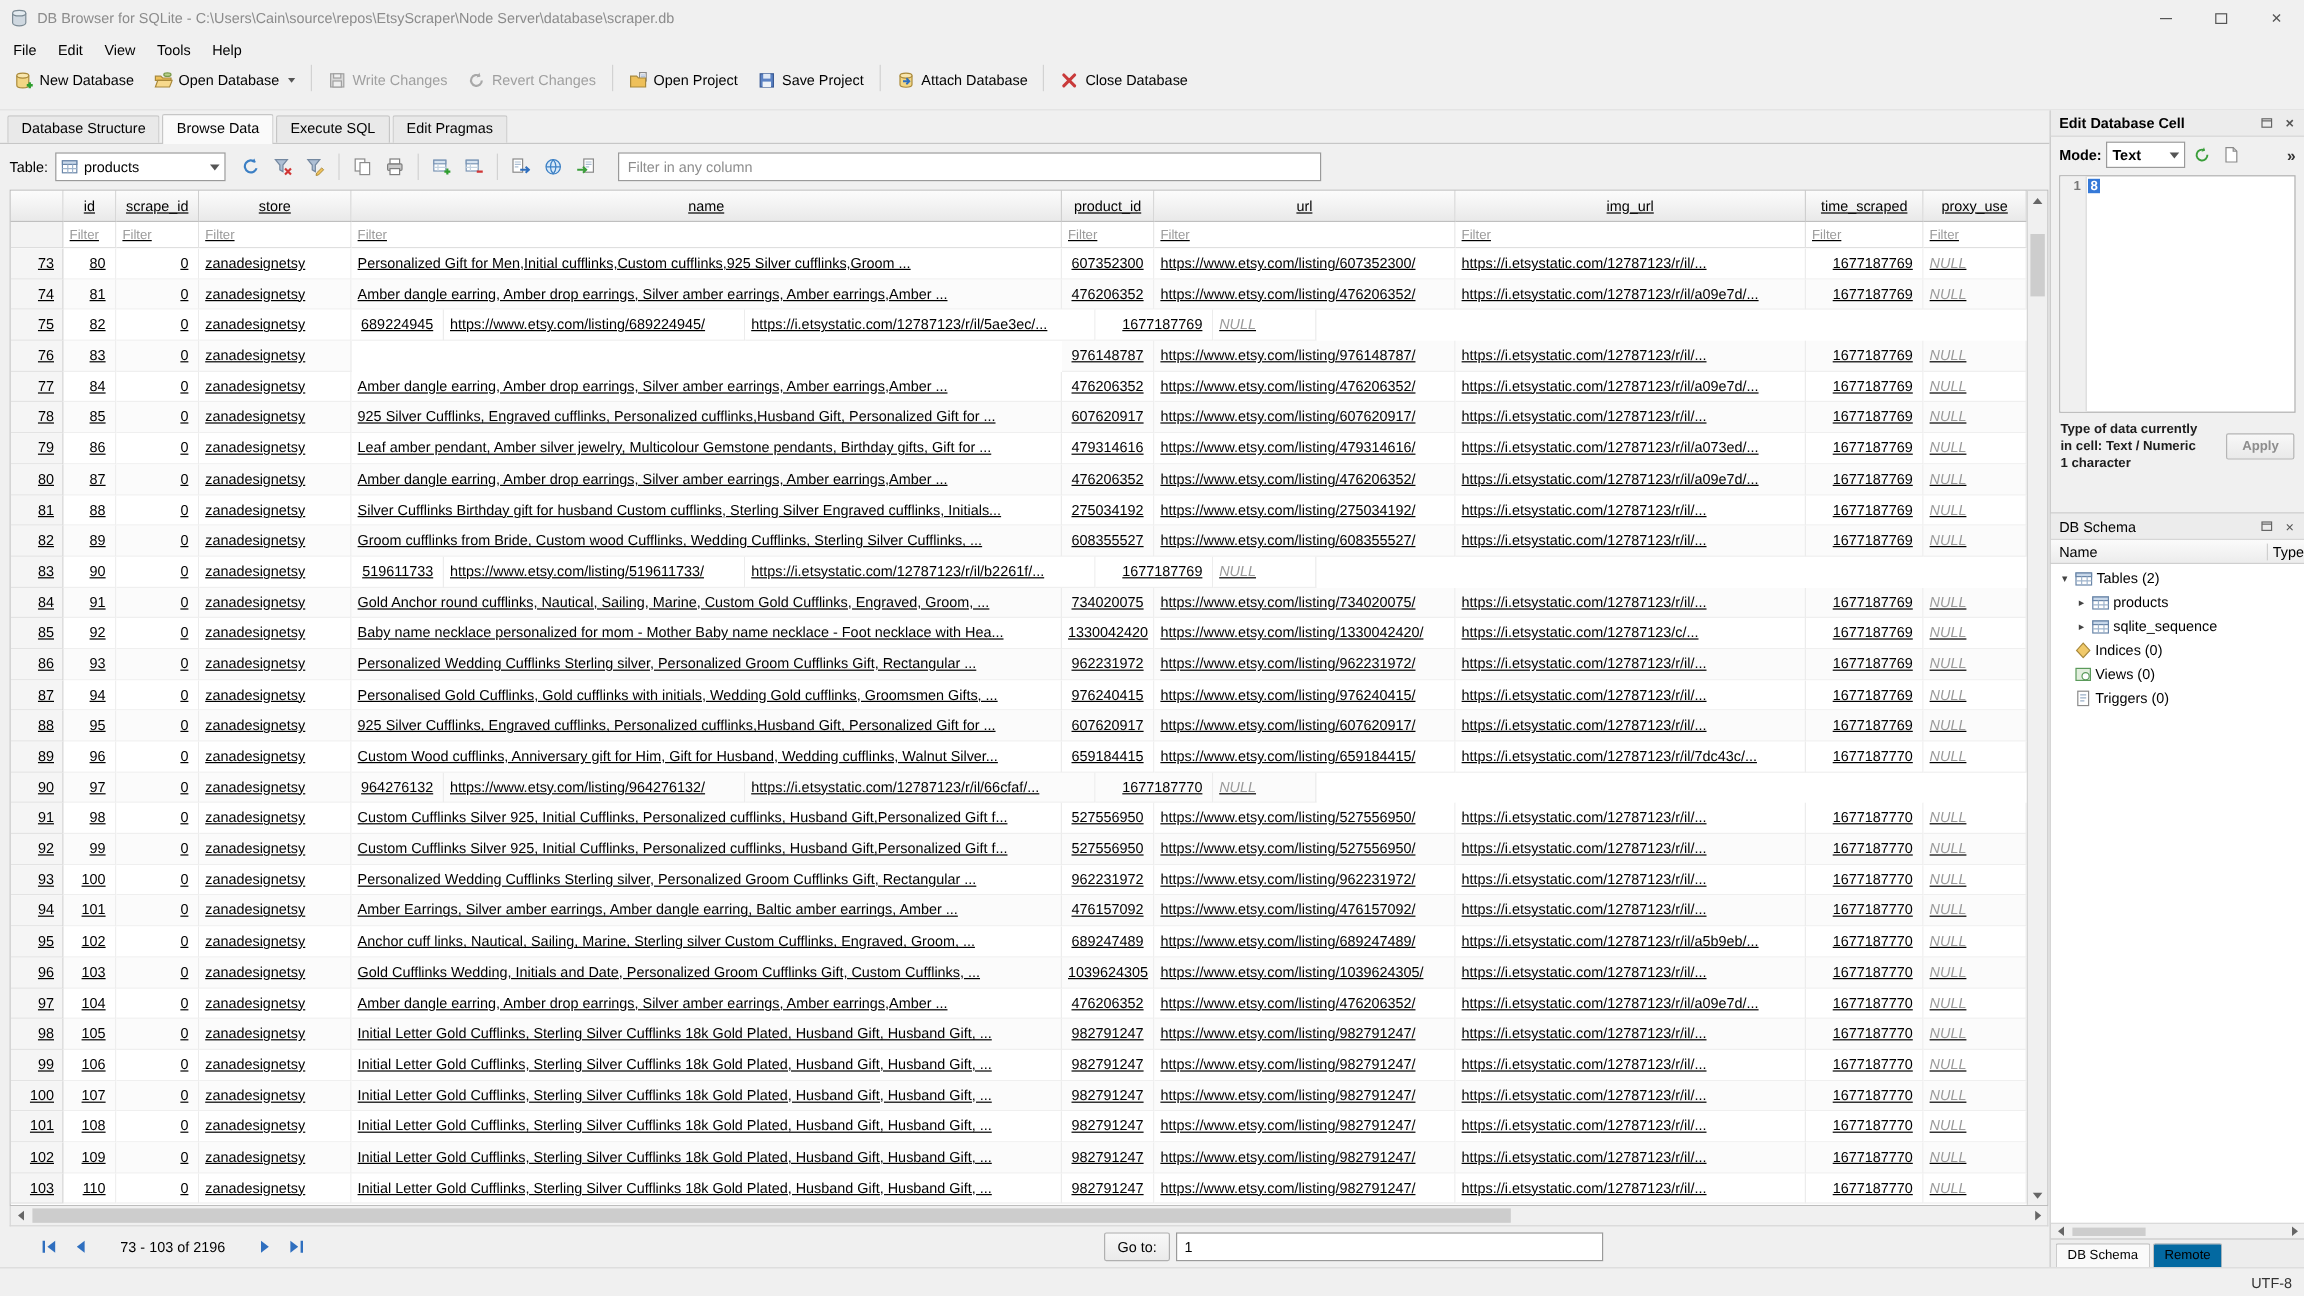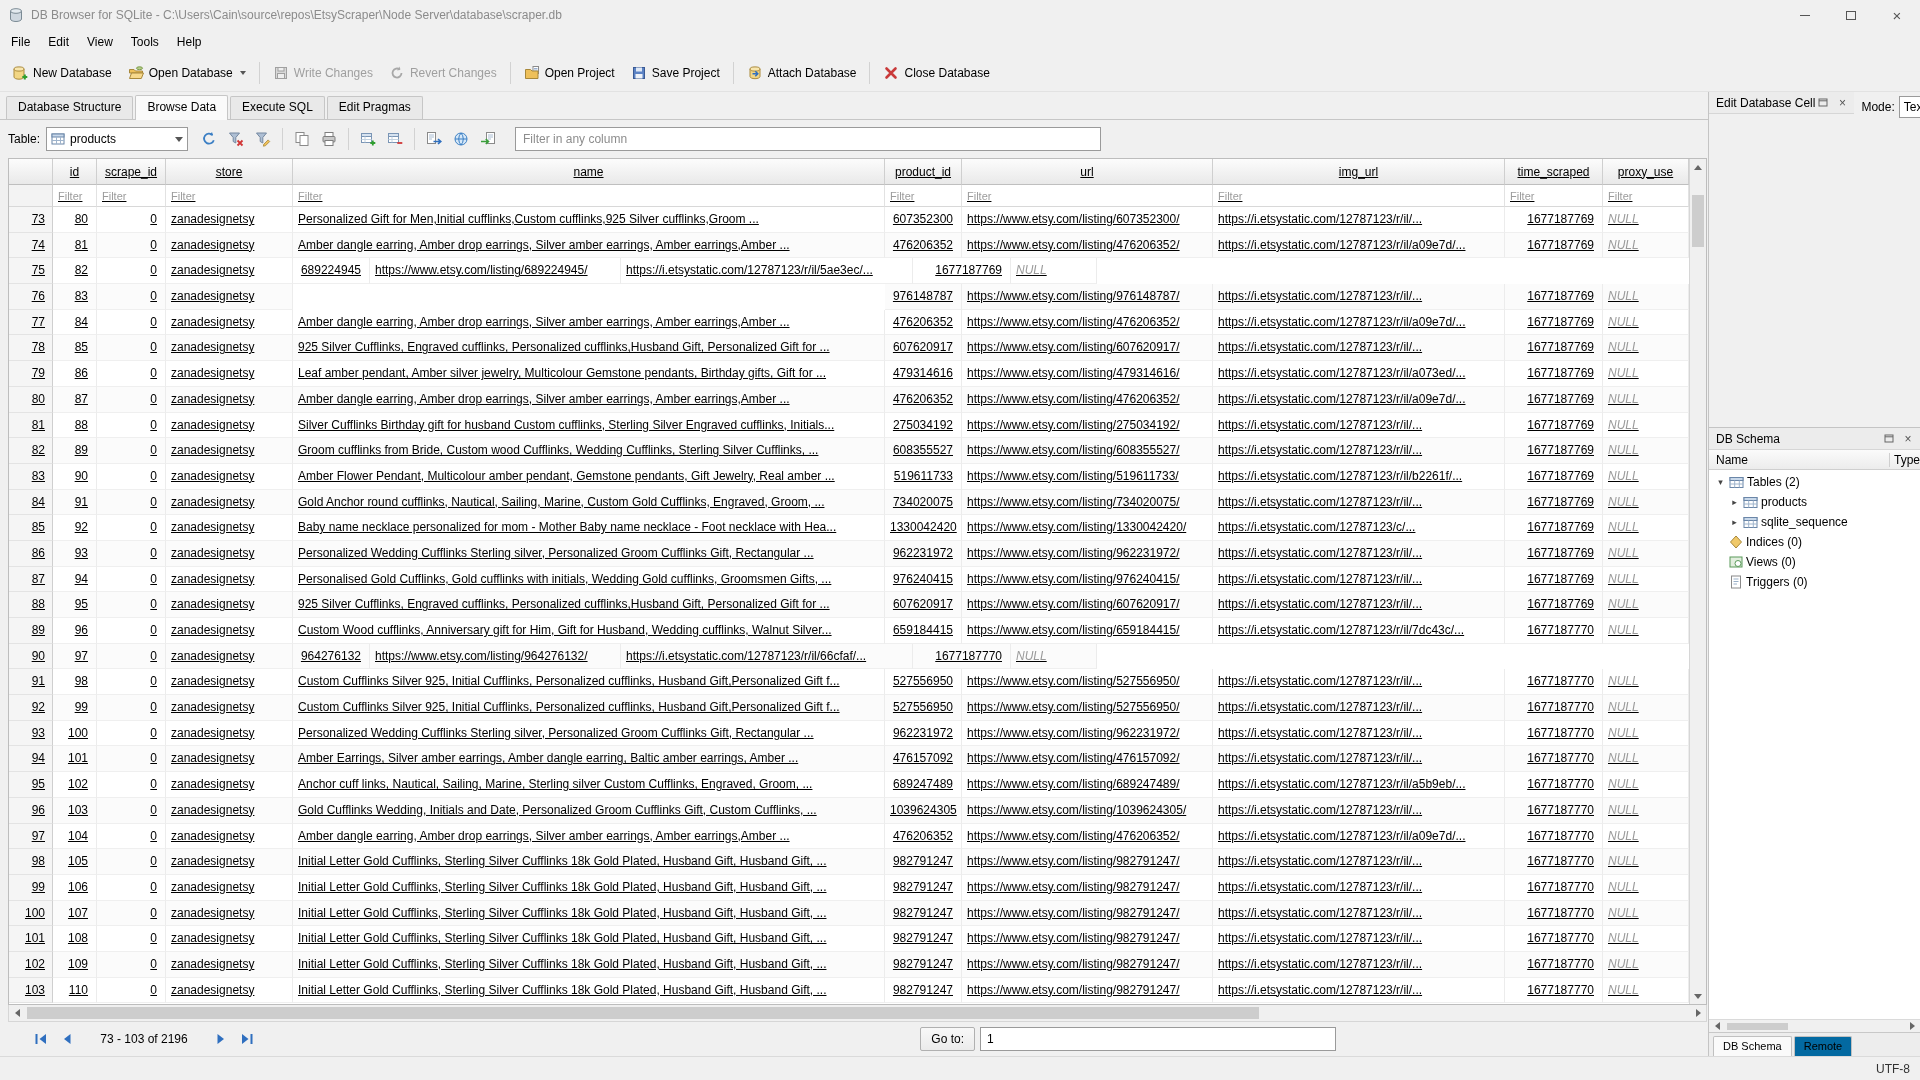--- a/index.html
+++ b/index.html
@@ -12,21 +12,21 @@
   .titlebar .title { color:#8b8b8b; flex:1; white-space:nowrap; overflow:hidden; }
   .win-controls { display:flex; height:30px; }
   .win-btn { width:46px; height:30px; display:flex; align-items:center; justify-content:center; }
   .ic-min { width:10px; height:1px; background:#555; display:block; }
   .ic-max { width:10px; height:9px; border:1px solid #555; display:block; }
   .ic-close { font-size:15px; color:#555; line-height:1; }
 
   
   .menubar { height:24px; display:flex; align-items:center; padding-left:2px; flex:none; }
   .menu-item { padding:3px 9px; }
-  .toolbar { height:38px; display:flex; align-items:center; padding:0 5px; gap:2px; flex:none; border-bottom:1px solid #e2e2e2; }
+  .toolbar { height:38px; display:flex; align-items:flex-start; padding:0 5px; gap:2px; flex:none; border-bottom:1px solid #e2e2e2; }
   .tb-btn { display:flex; align-items:center; gap:5px; padding:5px 7px; border-radius:2px; white-space:nowrap; }
   .tb-btn.disabled { color:#9f9f9f; }
   .tb-sep { width:1px; height:22px; background:#d2d2d2; margin:0 4px; flex:none; }
   .dd-arrow { width:0; height:0; border-left:3px solid transparent; border-right:3px solid transparent; border-top:4px solid #555; margin-left:2px; }
   .ic svg, .ticon svg, [data-icon] svg { display:block; }
 
   
   .body { flex:1; display:flex; min-height:0; }
   .left { width:1708px; display:flex; flex-direction:column; min-height:0; flex:none; }
 
@@ -84,21 +84,21 @@
   .nav-pos { margin:0 10px; min-width:108px; text-align:center; }
   .goto { margin-left:auto; margin-right:372px; display:flex; align-items:center; gap:5px; }
   .goto-btn { height:24px; padding:0 10px; display:flex; align-items:center; background:linear-gradient(#f8f8f8,#ebebeb); border:1px solid #b0b0b0; border-radius:2px; }
   .goto-input { width:356px; height:24px; border:1px solid #9a9a9a; padding:0 6px; font:inherit; background:#fff; }
 
   
   .right { width:212px; border-left:1px solid #c4c4c4; display:flex; flex-direction:column; background:#f0f0f0; flex:none; }
   .dock-head { height:22px; display:flex; align-items:center; padding:0 4px 0 7px; background:#ececec; border-bottom:1px solid #d6d6d6; flex:none; }
   .dock-btns { margin-left:auto; display:flex; gap:3px; }
   .dock-btn { width:16px; height:16px; display:flex; align-items:center; justify-content:center; color:#555; }
-  .edit-dock { height:336px; display:flex; flex-direction:row; border-bottom:1px solid #c4c4c4; flex:none; }
+  .edit-dock { height:336px; display:flex; flex-direction:column; border-bottom:1px solid #c4c4c4; flex:none;font-weight:bold; }
   .mode-row { height:30px; display:flex; align-items:center; gap:4px; padding:0 7px; flex:none; }
   .mini-btn { width:20px; height:20px; display:flex; align-items:center; justify-content:center; }
   .ovf { margin-left:auto; color:#333; font-size:13px; }
   .cell-editor { margin:2px 7px 4px 7px; height:198px; background:#fff; border:1px solid #aeaeae; display:flex; flex:none; }
   .gutter { width:22px; background:#f0f0f0; border-right:1px solid #dadada; text-align:right; padding:2px 4px 0 0; color:#777; font-size:11px; }
   .editor-content { padding:2px 1px; font-size:11px; }
   .sel { background:#3579d8; color:#fff; padding:0 2px; }
   .cell-info { display:flex; padding:3px 8px; font-size:11px; color:#1d1d1d; }
   .info-lines div { line-height:14px; }
   .apply { margin-left:auto; align-self:center; height:22px; padding:0 12px; background:linear-gradient(#f8f8f8,#e9e9e9); border:1px solid #b5b5b5; color:#8d8d8d; border-radius:2px; display:flex; align-items:center; }
@@ -519,21 +519,20 @@
                   <div class="td" style="width: 251px;">https://www.etsy.com/listing/608355527/</div>
                   <div class="td" style="width: 292px;">https://i.etsystatic.com/12787123/r/il/...</div>
                   <div class="td num" style="width: 98px;">1677187769</div>
                   <div class="td null" style="width: 86px;">NULL</div>
                 </div>
                 <div class="tr">
                   <div class="td rownum" style="width: 44px;">83</div>
                   <div class="td num" style="width: 44px;">90</div>
                   <div class="td num" style="width: 69px;">0</div>
                   <div class="td" style="width: 127px;">zanadesignetsy</div>
-                  <div class="td" style="width: 592px;">Amber Flower Pendant, Multicolour amber pendant, Gemstone pendants, Gift Jewelry, Real amber ...</div>
                   <div class="td num" style="width: 77px;">519611733</div>
                   <div class="td" style="width: 251px;">https://www.etsy.com/listing/519611733/</div>
                   <div class="td" style="width: 292px;">https://i.etsystatic.com/12787123/r/il/b2261f/...</div>
                   <div class="td num" style="width: 98px;">1677187769</div>
                   <div class="td null" style="width: 86px;">NULL</div>
                 </div>
                 <div class="tr">
                   <div class="td rownum" style="width: 44px;">84</div>
                   <div class="td num" style="width: 44px;">91</div>
                   <div class="td num" style="width: 69px;">0</div>

